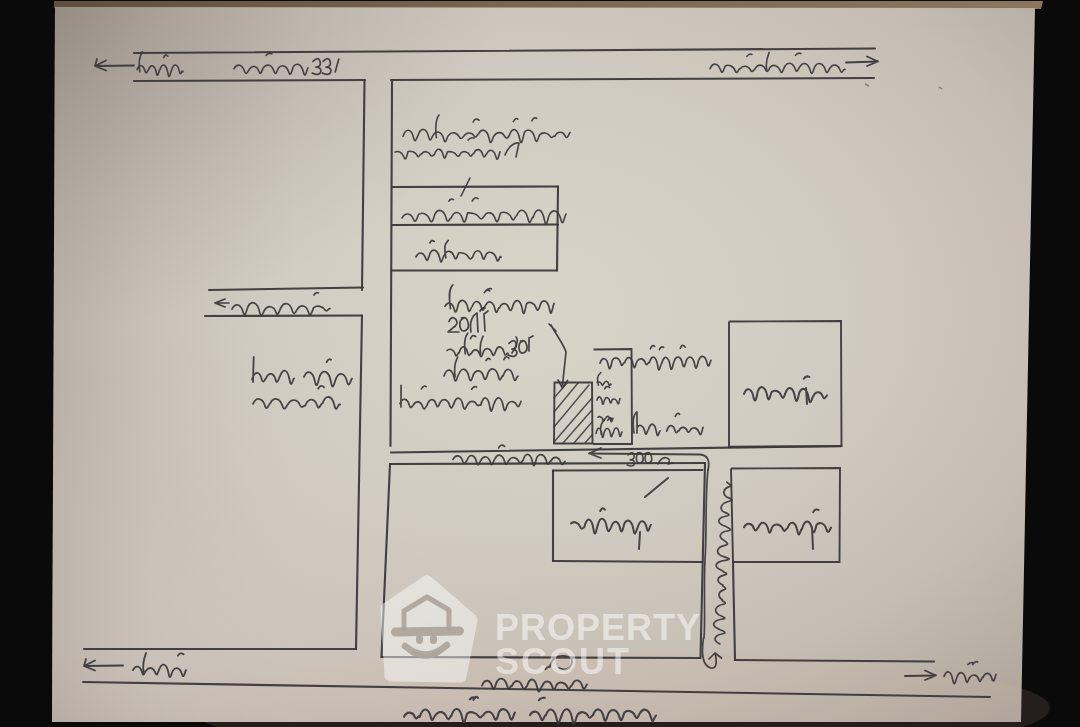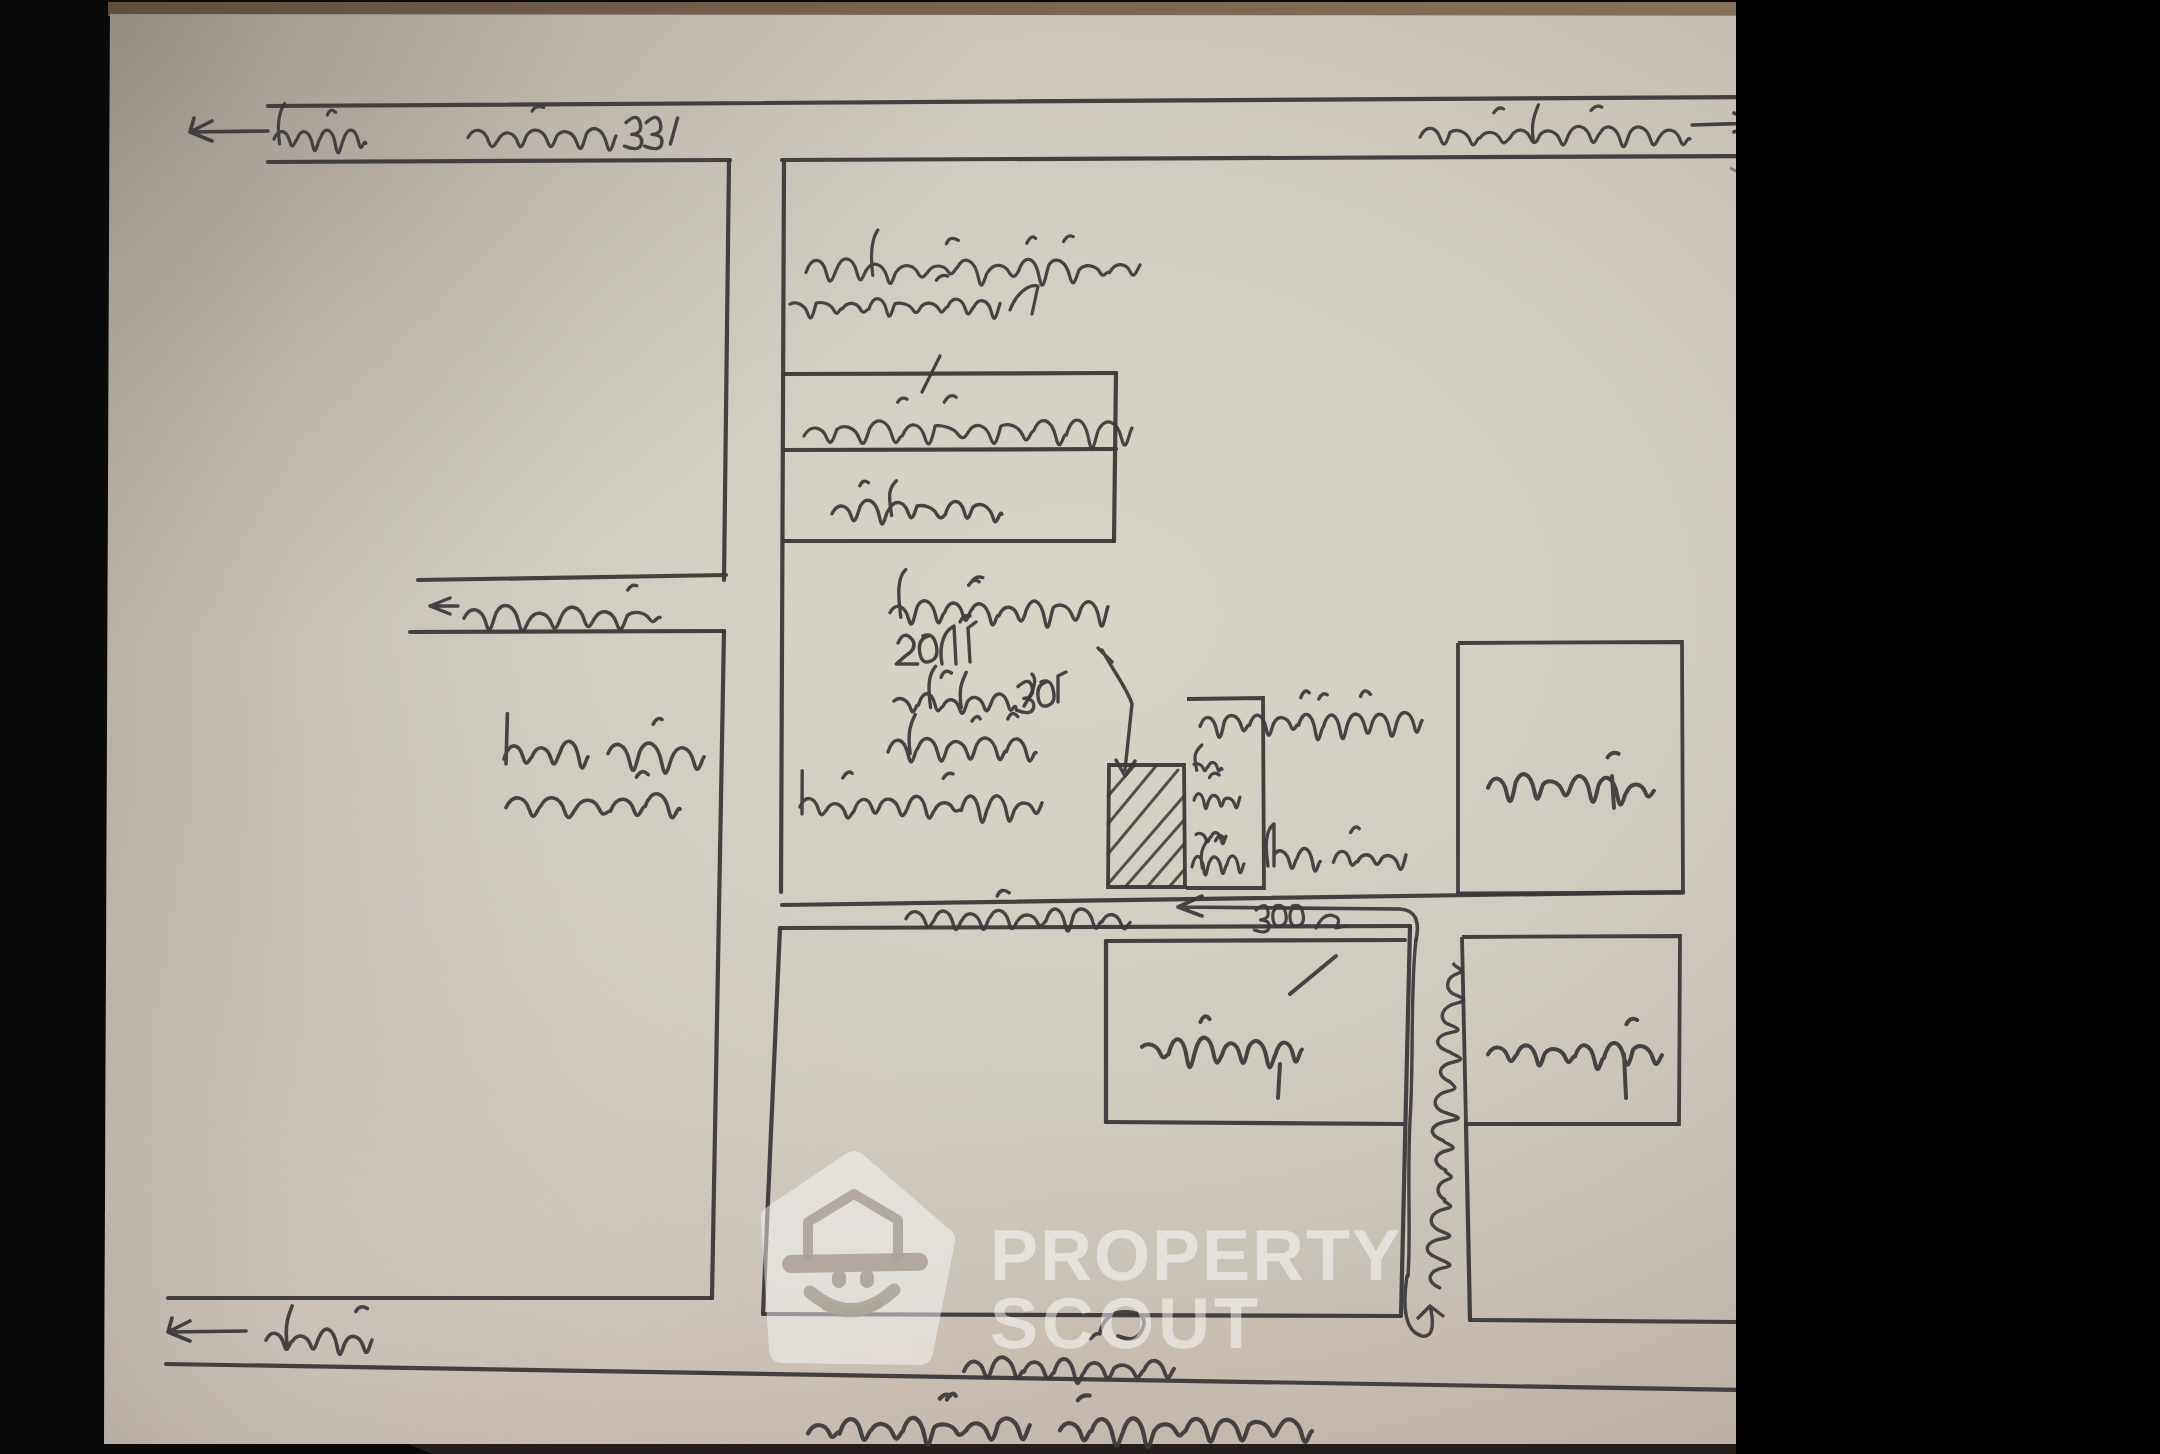--- a/index.html
+++ b/index.html
@@ -1,15 +1,15 @@
 <!DOCTYPE html>
 <html><head><meta charset="utf-8">
 <style>
 html,body{margin:0;padding:0;background:#000;}
-#page{position:relative;width:868px;height:727px;overflow:hidden;background:#0f766e;font-family:"Liberation Sans",sans-serif;}
+#page{position:relative;width:1080px;height:727px;overflow:hidden;background:#0f766e;font-family:"Liberation Sans",sans-serif;}
 </style></head>
 <body>
 <div id="page">
 <svg width="1080" height="727" viewBox="0 0 1080 727">
 <defs>
 <radialGradient id="pg" cx="49%" cy="42%" r="76%">
  <stop offset="0%" stop-color="#d8d4c8"></stop>
  <stop offset="40%" stop-color="#d1ccc1"></stop>
  <stop offset="72%" stop-color="#c5bdb3"></stop>
  <stop offset="100%" stop-color="#ada399"></stop>

